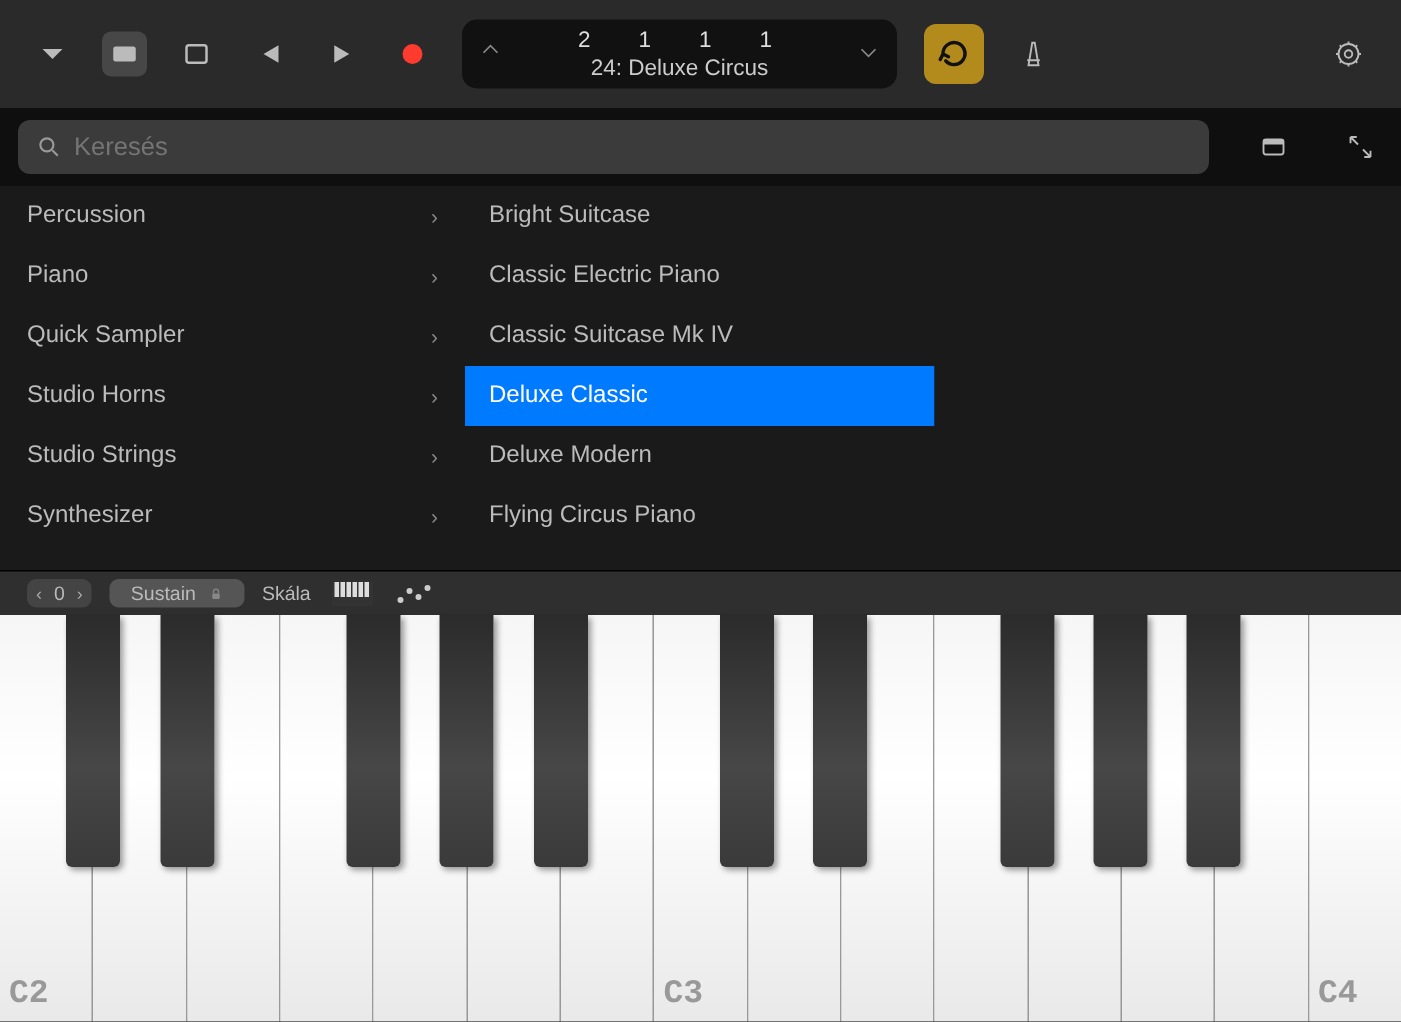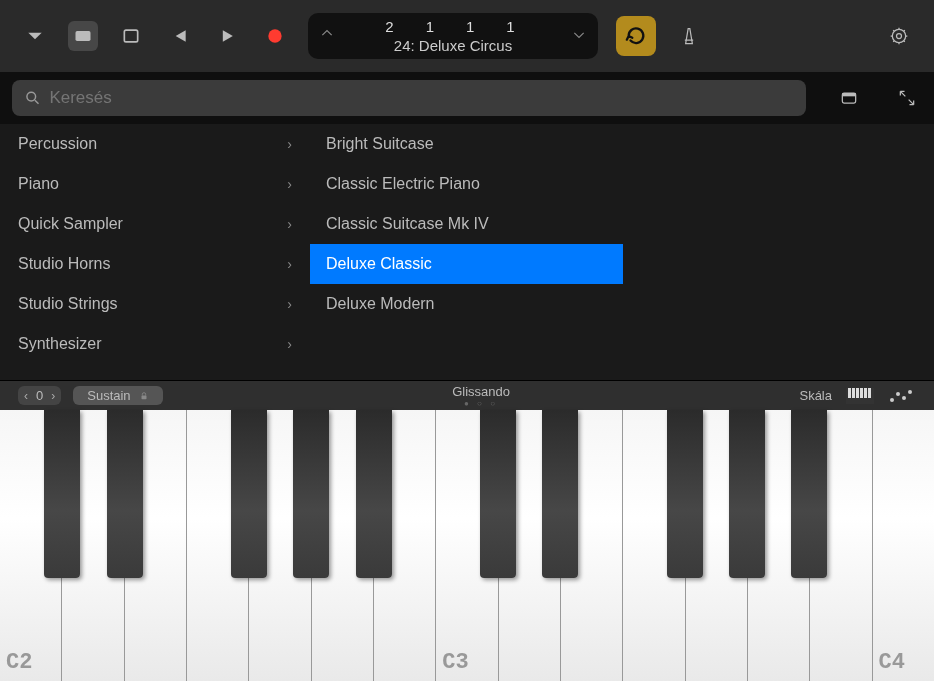--- a/index.html
+++ b/index.html
@@ -195,40 +195,39 @@
       </div>
     <div class="row">
         <span>Classic Suitcase Mk IV</span>
       </div>
     <div class="row sel">
         <span>Deluxe Classic</span>
       </div>
     <div class="row">
         <span>Deluxe Modern</span>
       </div>
+    <div class="row">
+        <span>Flying Circus Piano</span>
+      </div>
   </div>
   <div class="col right"></div>
 </div>
 
 <div class="kb-bar">
   <div class="octave-nav">
     <span class="arr">‹</span>
     <span>0</span>
     <span class="arr">›</span>
   </div>
   <div class="sustain-pill">
     <span>Sustain</span>
     <svg width="10" height="12" viewBox="0 0 24 24">
         <rect x="6" y="11" width="12" height="9" rx="2" fill="#888"></rect>
         <path d="M8 11V8a4 4 0 0 1 8 0v3" fill="none" stroke="#888" stroke-width="2"></path>
       </svg>
-  </div>
-  <div class="kb-mode">
-    <div>Glissando</div>
-    <div class="dots">● ○ ○</div>
   </div>
   <div class="right-ctl">
     <span>Skála</span>
     <svg class="mini-kb" viewBox="0 0 28 16">
         <rect width="28" height="16" fill="#333"></rect>
         <rect x="2" width="3" height="10" fill="#ddd"></rect>
         <rect x="6" width="3" height="10" fill="#ddd"></rect>
         <rect x="10" width="3" height="10" fill="#ddd"></rect>
         <rect x="14" width="3" height="10" fill="#ddd"></rect>
         <rect x="18" width="3" height="10" fill="#ddd"></rect>

